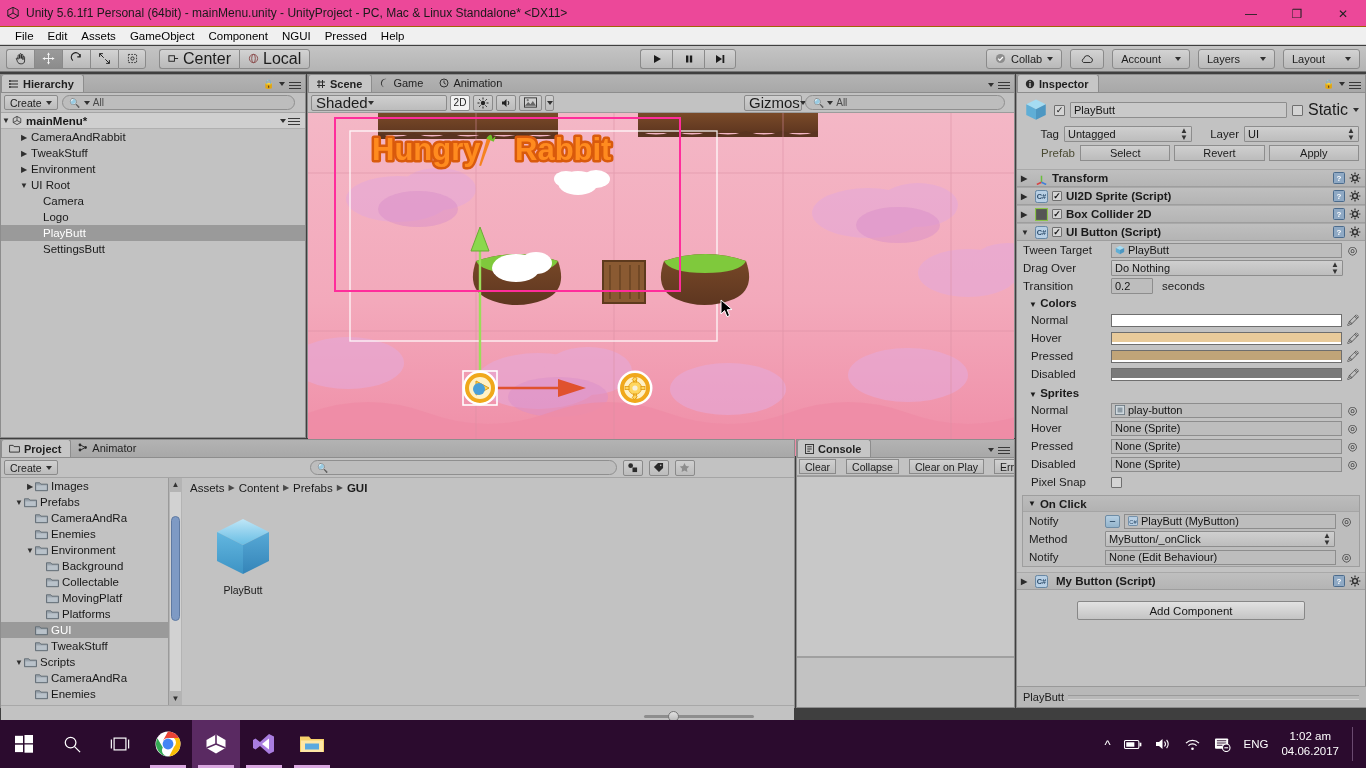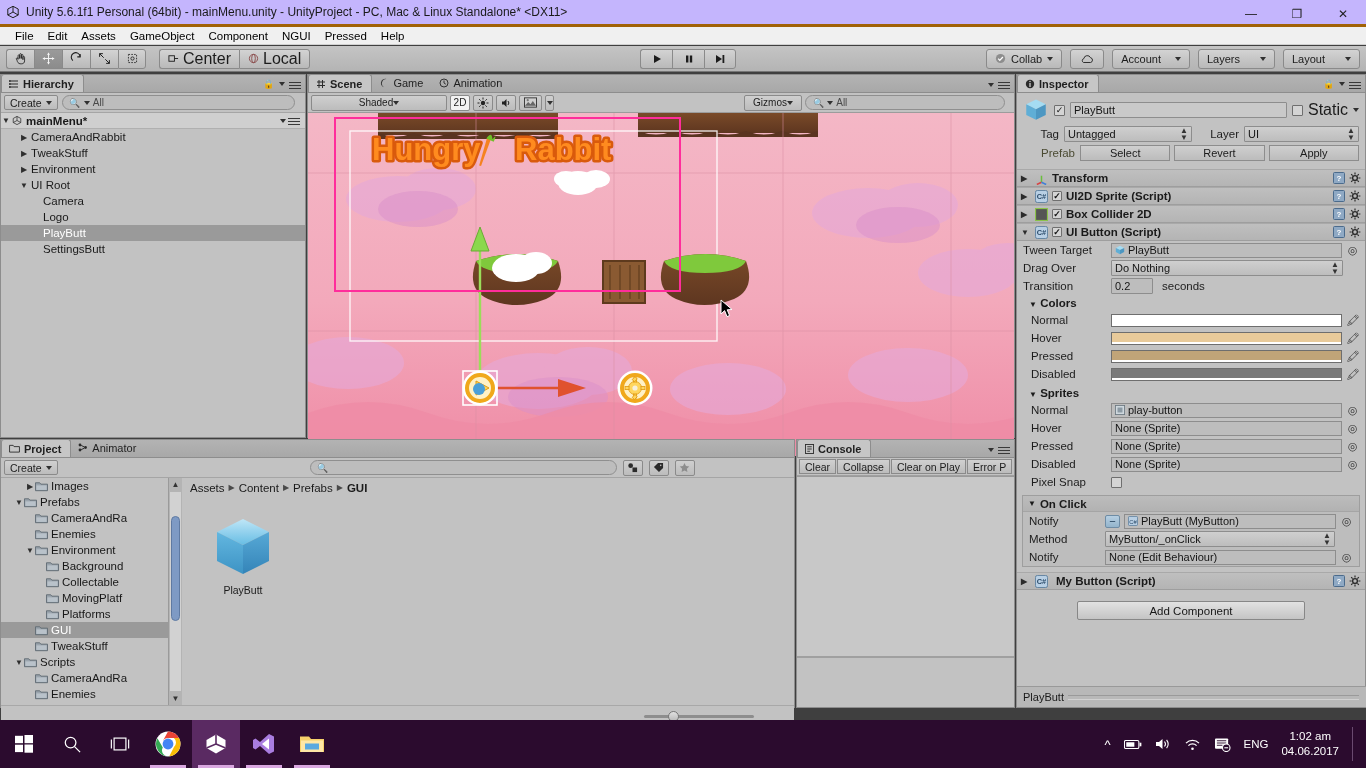--- a/index.html
+++ b/index.html
@@ -8,21 +8,21 @@
     font-family: "Liberation Sans", sans-serif;
     font-size: 11px;
     background:#3f3f3f;
     -webkit-font-smoothing: antialiased;
   }
   .app { position:relative; width:1366px; height:768px; }
 
   
   .titlebar {
     position:absolute; left:0; top:0; width:1366px; height:27px;
-    background:#c4b5fd; border-bottom:3px solid #a16207;
+    background:#ec4899; border-bottom:1px solid #a16207;
     display:flex; align-items:center;
   }
   .titlebar .tl-icon { width:26px; display:flex; justify-content:center; align-items:center; }
   .titlebar .tl-text { font-size:12px; color:#1a1a1a; white-space:nowrap; }
   .wctrls { position:absolute; right:0; top:0; height:27px; display:flex; }
   .wbtn { width:46px; height:27px; display:flex; align-items:center; justify-content:center;
           font-size:12px; color:#222; }
 
   
   .menubar {
@@ -104,22 +104,22 @@
   .tri { width:10px; font-size:8px; color:#2e2e2e; text-align:center; flex:none;}
   .tri.empty { visibility:hidden; }
   .unityicon { width:13px; height:11px; flex:none; margin-right:2px;}
 
   
   #sceneview { left:307px; top:74px; width:708px; height:364px; }
   .sc-toolbar { height:20px; background:#c2c2c2; display:flex; align-items:center; gap:3px;
                 padding:0 3px; border-bottom:1px solid #9c9c9c; }
   .drop {
     height:16px; background:linear-gradient(180deg,#cfcfcf,#bcbcbc); border:1px solid #8a8a8a;
-    display:flex; align-items:center; justify-content:center; padding:0 4px;
-    font-size:10px; color:#1c1c1c; border-radius:2px;
+    display:flex; align-items:center; justify-content:flex-start; padding:0 4px;
+    font-size:15px; color:#1c1c1c; border-radius:2px;
   }
   .sqbtn { width:20px; height:16px; background:linear-gradient(180deg,#cfcfcf,#bcbcbc);
            border:1px solid #8a8a8a; display:flex;align-items:center;justify-content:center;
            font-size:10px; border-radius:2px; color:#1c1c1c;}
   .sqbtn.on { background:#f2f2f2; }
   .scene-canvas { position:relative; width:100%; height:343px; overflow:hidden;
                   background:#f0a8b8; }
 
   
   #project { left:0; top:439px; width:795px; height:269px; }
@@ -136,21 +136,21 @@
   .asset { width:74px; text-align:center; }
   .asset .lbl { font-size:10.5px; color:#1b1b1b; margin-top:3px; }
   .p-footer { height:21px; background:#c2c2c2; display:flex; align-items:center;
               justify-content:flex-end; padding-right:40px; border-top:1px solid #a8a8a8;}
   .slider { width:110px; height:3px; background:#8d8d8d; position:relative; border-radius:2px;}
   .slider .knob { position:absolute; left:24px; top:-4px; width:11px; height:11px; border-radius:50%;
                   background:linear-gradient(180deg,#e0e0e0,#b8b8b8); border:1px solid #777; }
 
   
   #console { left:796px; top:439px; width:219px; height:269px; }
-  .c-toolbar { height:18px; background:#c2c2c2; display:flex; align-items:center; gap:1px;
+  .c-toolbar { height:18px; background:#c2c2c2; display:flex; align-items:center; gap:10px;
                padding:0 2px; border-bottom:1px solid #a0a0a0; overflow:hidden;}
   .cbtn { height:15px; padding:0 5px; background:linear-gradient(180deg,#d0d0d0,#bcbcbc);
           border:1px solid #8a8a8a; font-size:10.5px; display:flex; align-items:center;
           color:#1c1c1c; white-space:nowrap; }
   .c-body { background:#c8c8c8; height:180px; border-top:1px solid #9a9a9a; }
   .c-split { height:48px; background:#c2c2c2; border-top:2px solid #a0a0a0; }
 
   
   #inspector { left:1016px; top:74px; width:350px; height:634px; background:#c2c2c2; }
   .i-scroll { height:613px; overflow:hidden; position:relative; }

